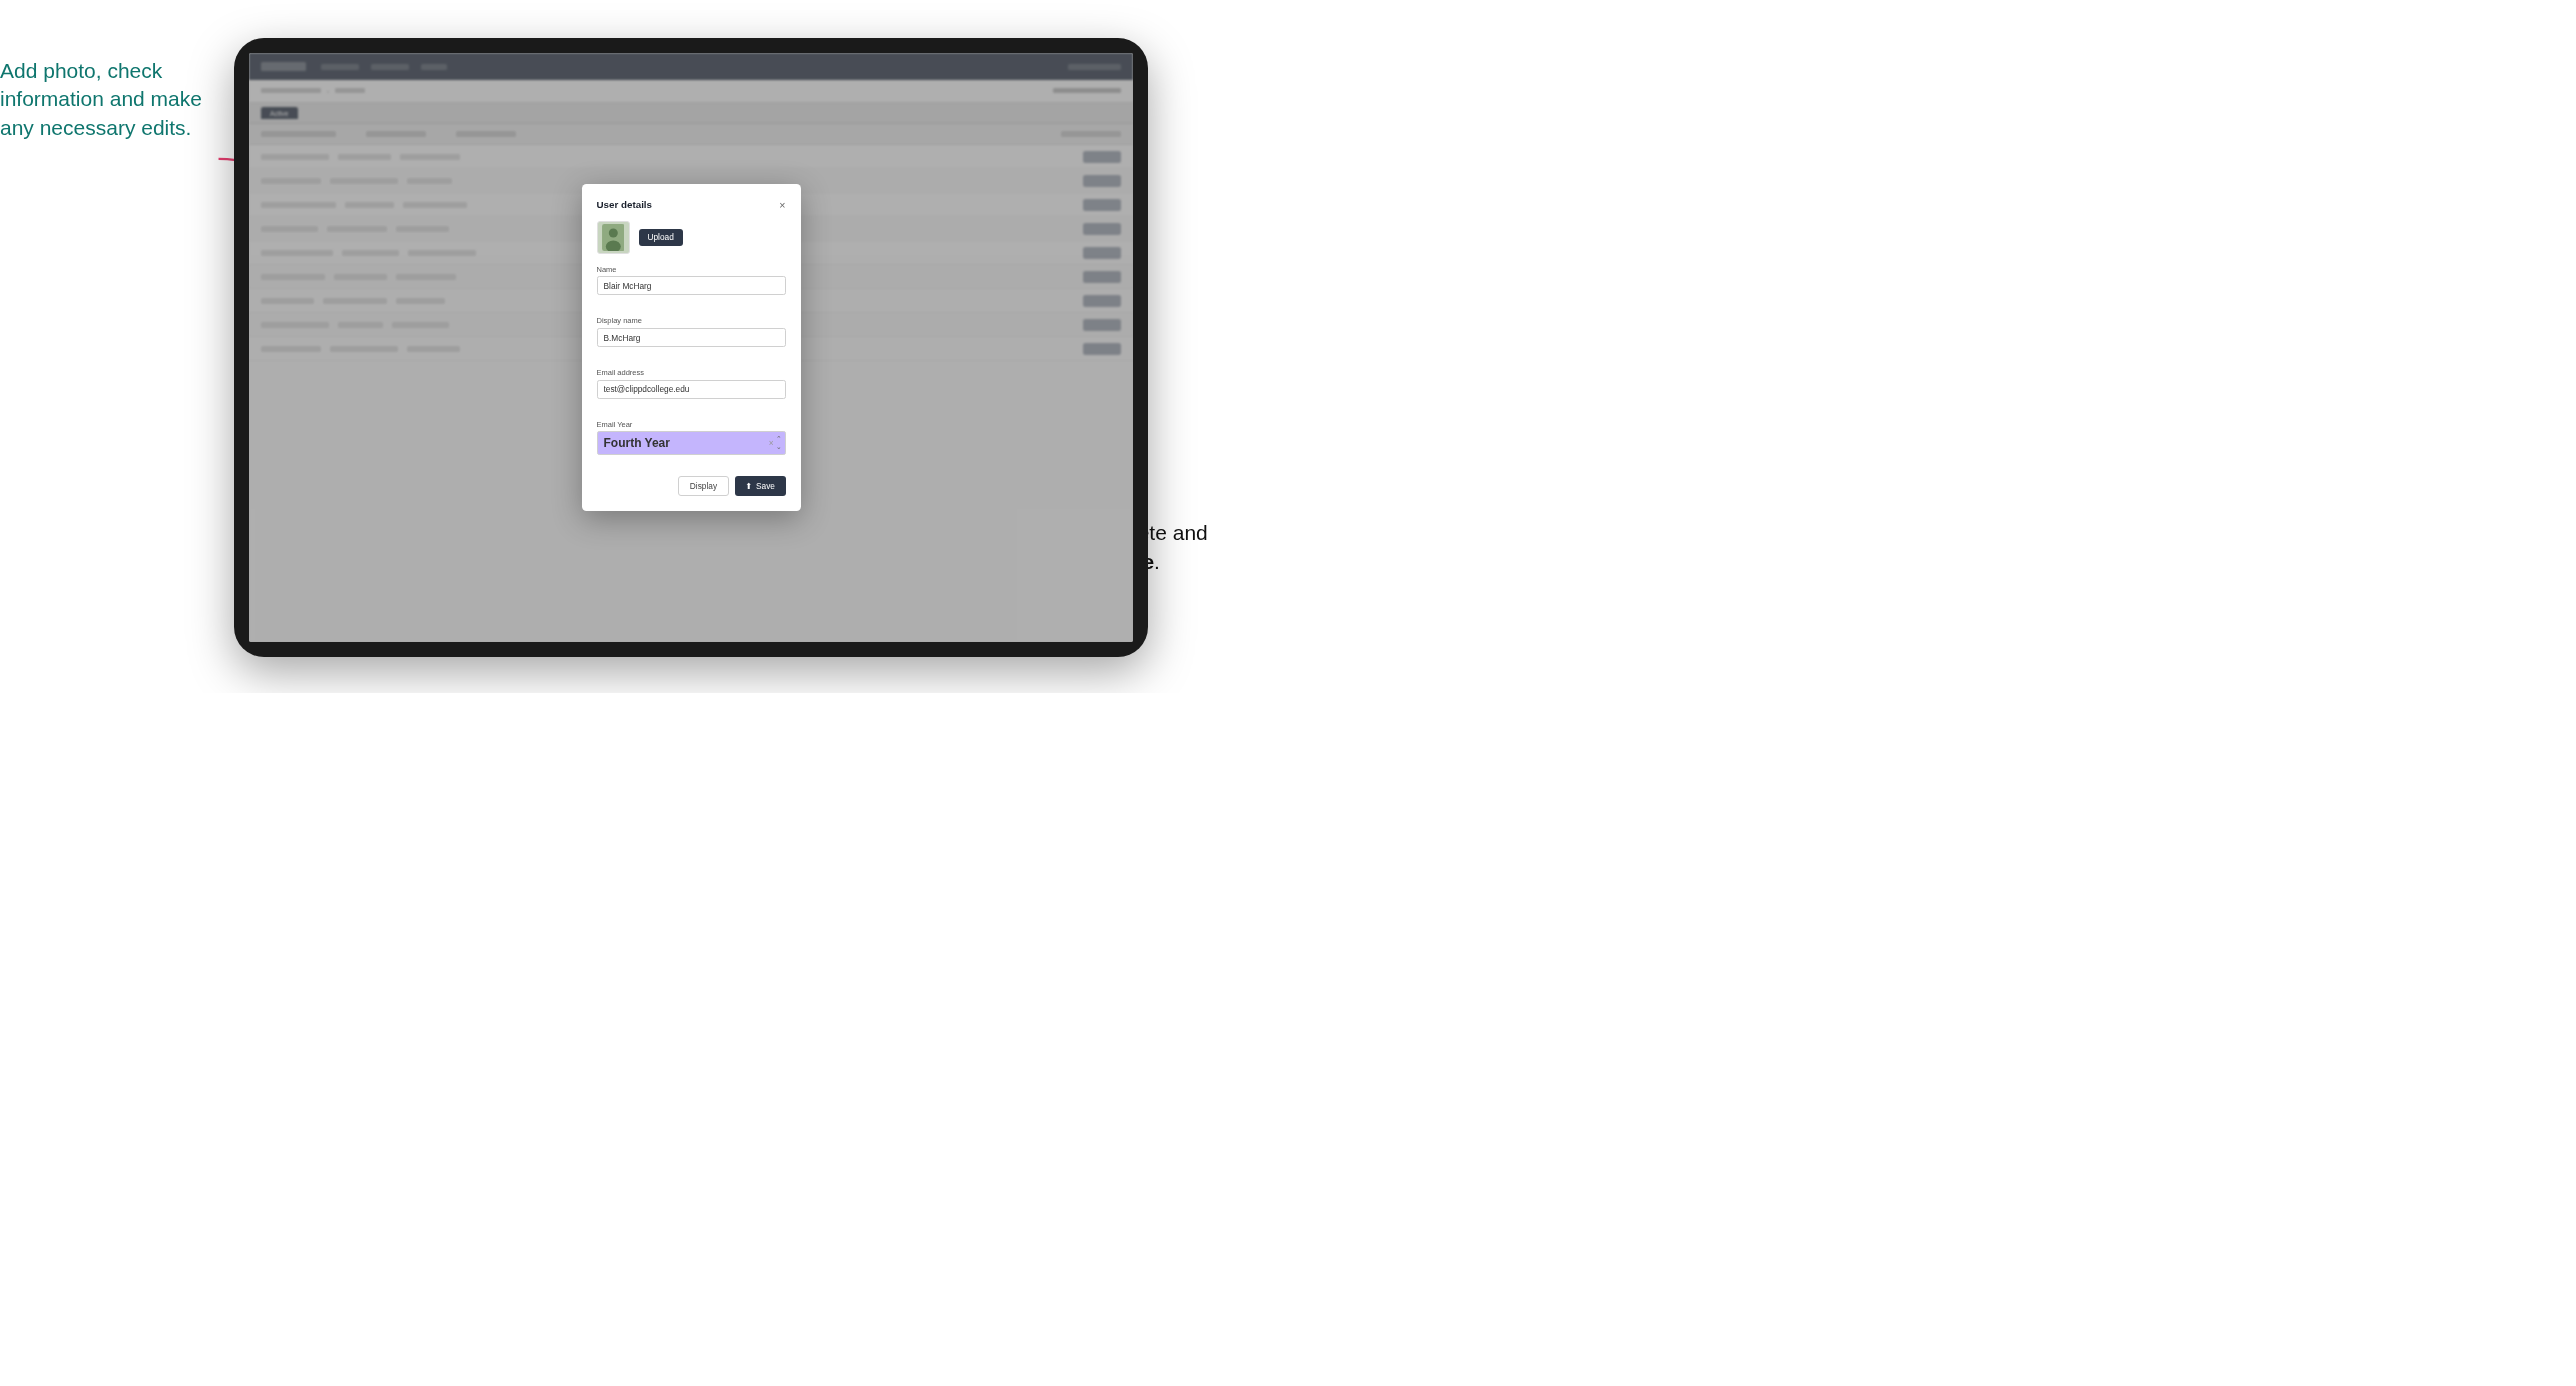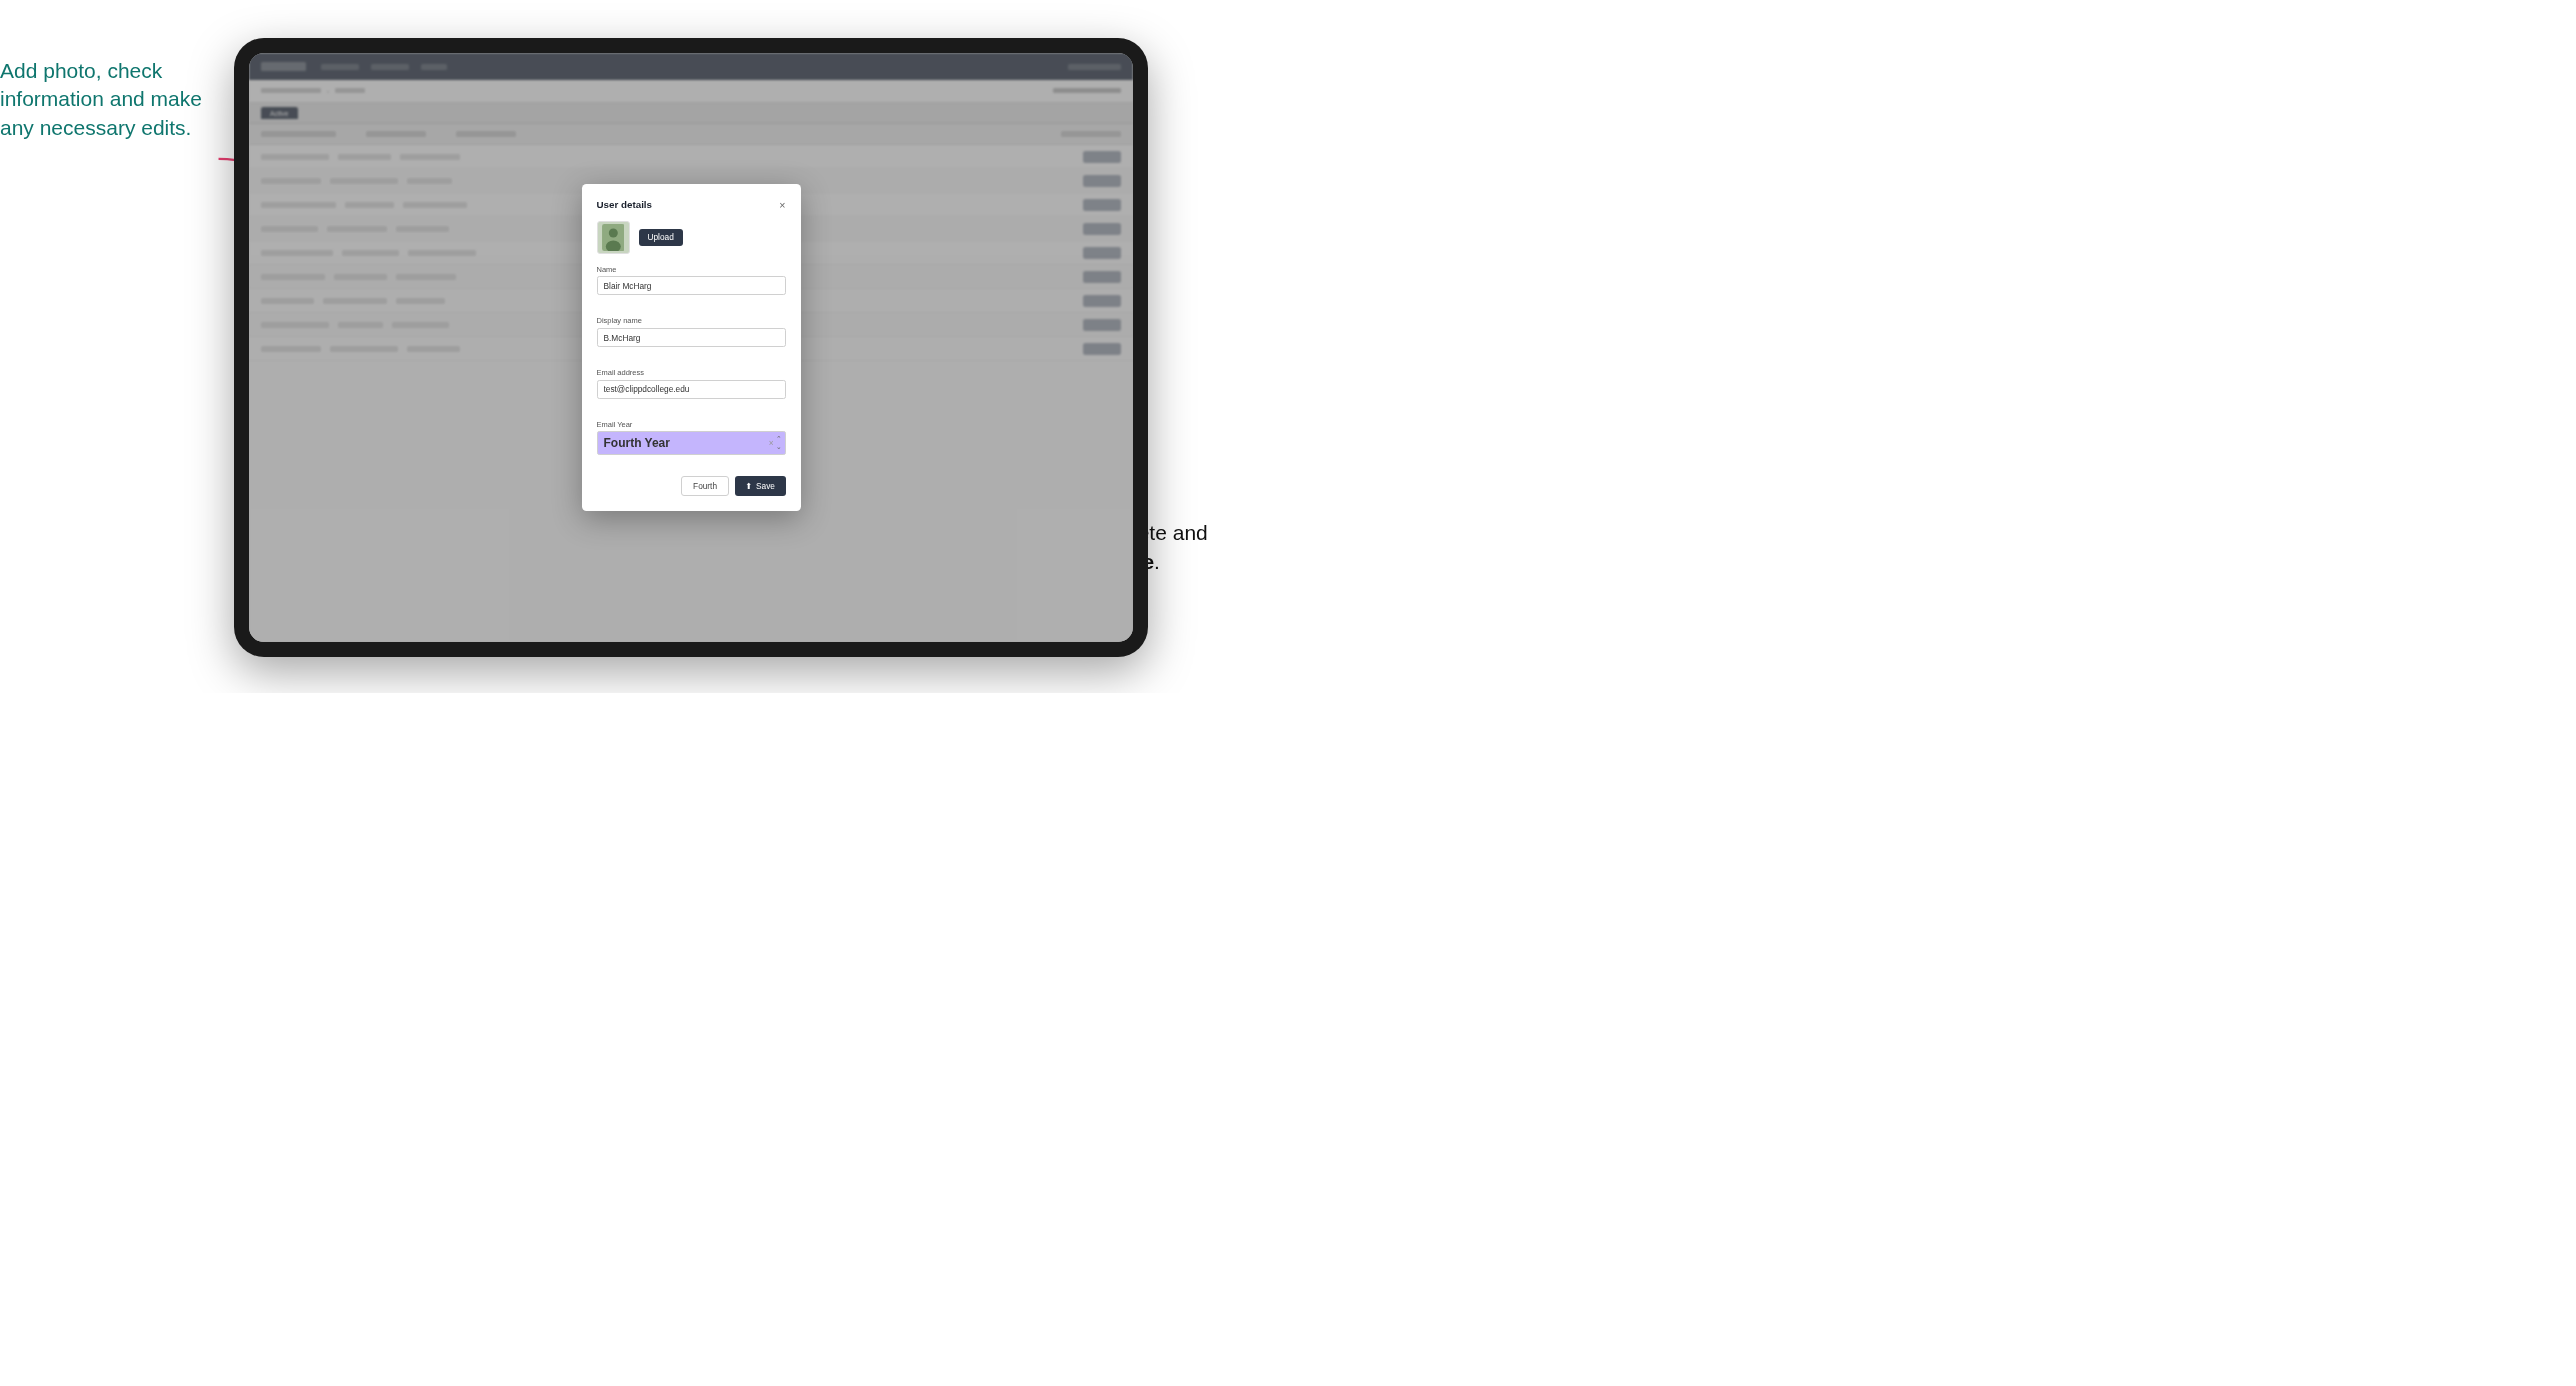--- a/index.html
+++ b/index.html
@@ -50,21 +50,21 @@
       box-shadow: 0 15px 45px rgba(0,0,0,0.35);
     }
 
     .tablet-screen {
       position: absolute;
       left: 15px;
       top: 15px;
       right: 15px;
       bottom: 15px;
       background: #f0f0f0;
-      border-radius: 15px;
+      border-radius: 2px;
       overflow: hidden;
       padding-left: 18px;
     }
 
     
     .app-bg {
       position: absolute;
       inset: 0;
       background: #f5f5f5;
       filter: blur(0.8px);
@@ -539,21 +539,21 @@
         <div class="field-group">
           <label class="field-label">Email Year</label>
           <div class="school-year-wrapper">
             <input class="school-year-input" type="text" value="Fourth Year" style="">
             <button class="school-year-clear">×</button>
             <button class="school-year-arrow">⌃<br style="line-height:0.5">⌄</button>
           </div>
         </div>
 
         <div class="dialog-footer">
-          <button class="btn-cancel">Fourth</button>
+          <button class="btn-cancel">Display</button>
           <button class="btn-save">
             <span class="save-icon">⬆</span>
             <span>Save</span>
           </button>
         </div>
 
       </div>
     </div>
 
   </div>

